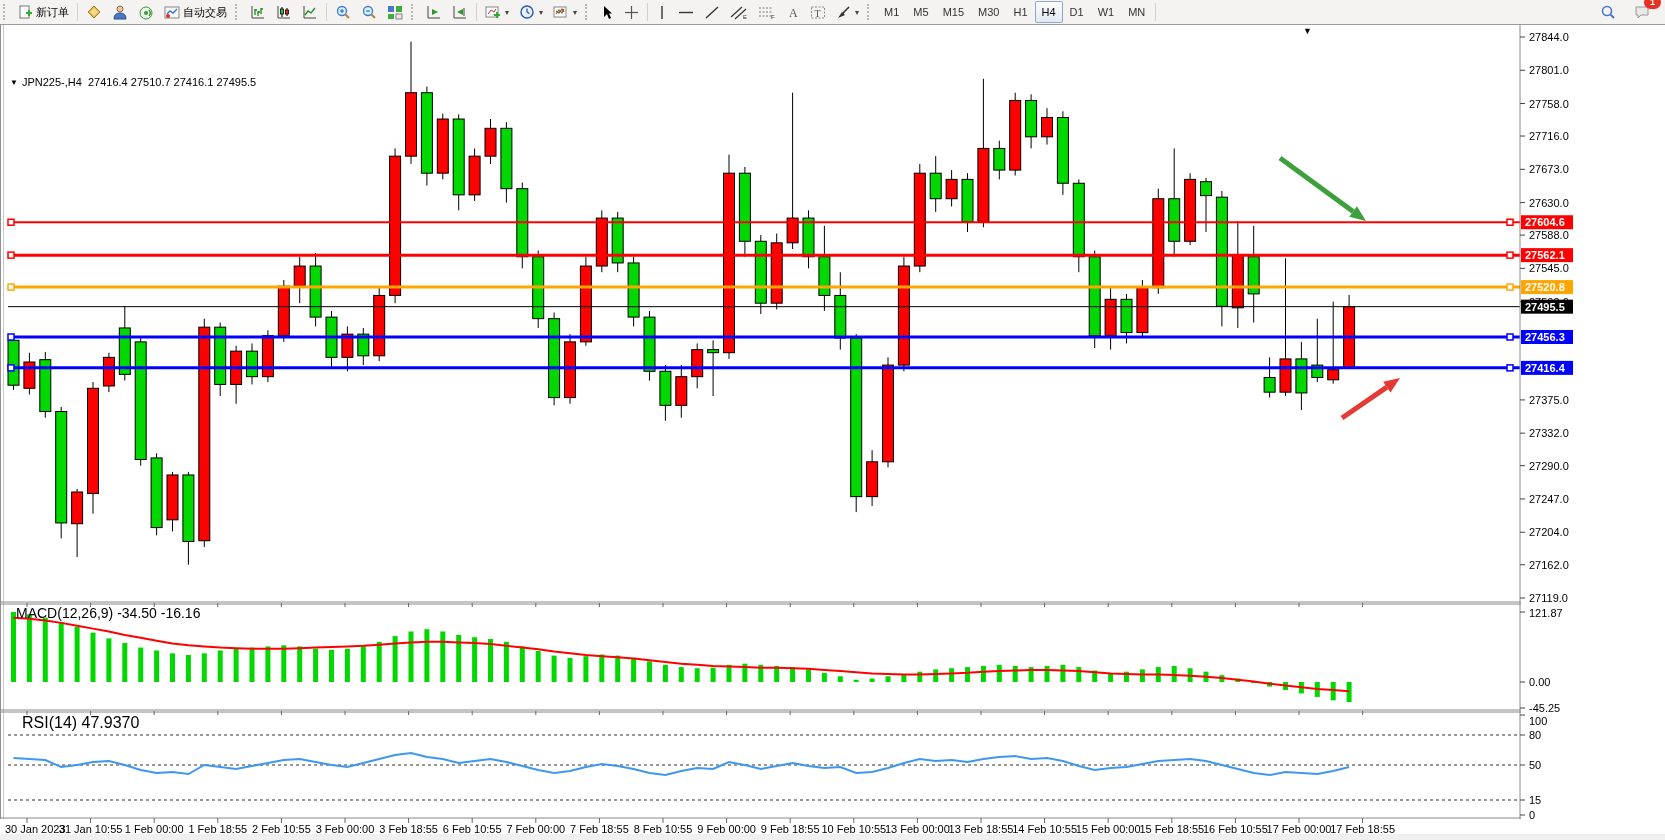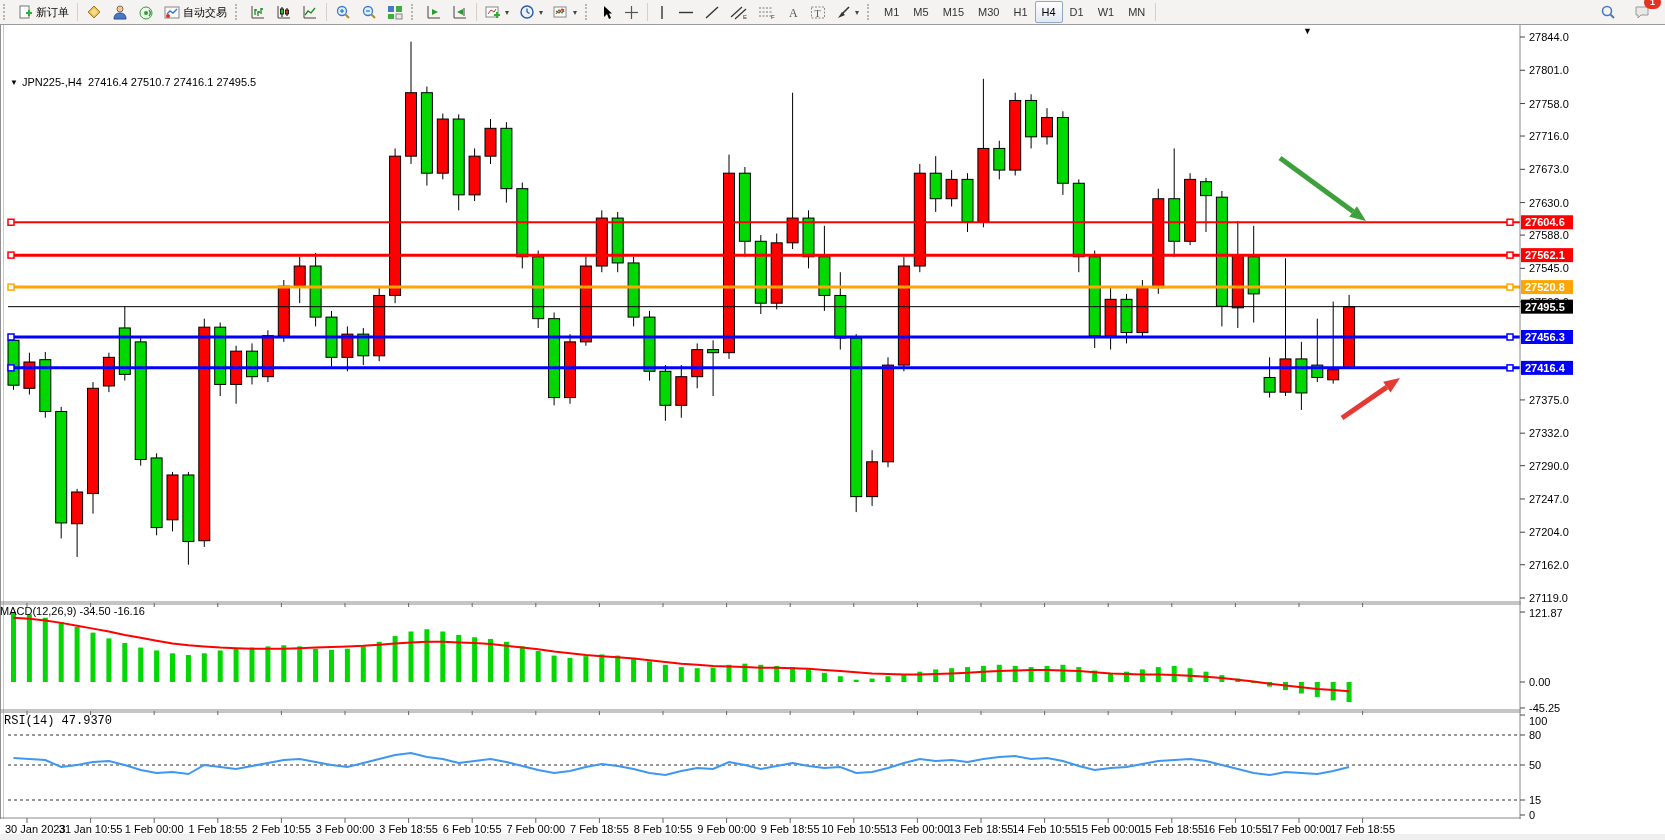--- a/index.html
+++ b/index.html
@@ -17,22 +17,22 @@
   .tf{padding:2px 6px;height:16px;display:flex;align-items:center;color:#333;border:1px solid transparent;text-align:center;}
   .tf.active{border:1px solid #8fa8c8;background:linear-gradient(#fdfdfd,#e3e9f2);border-radius:2px;color:#000;}
   #tb-right{margin-left:auto;display:flex;align-items:center;gap:8px;padding-right:10px;}
   .badge{position:absolute;top:-5px;right:-7px;background:#e53222;color:#fff;border-radius:8px;
          min-width:13px;height:13px;font-size:9px;line-height:13px;text-align:center;font-weight:bold;padding:0 2px;}
   
   #chartwrap{position:absolute;left:0;top:0;width:1598px;height:840px;}
   #chart-svg{position:absolute;left:0;top:0;}
   .ovl{position:absolute;z-index:10;pointer-events:none;}
   #title-ovl{left:10px;top:28px;font-size:11px;color:#000;margin-top:48px;}
-  #macd-ovl{left:0;top:605px;font-size:11px;color:#000;}
-  #rsi-ovl{left:4px;top:714px;font-size:12px;color:#000;font-family:Liberation Mono, monospace;}
+  #macd-ovl{left:16px;top:605px;font-size:14px;color:#000;}
+  #rsi-ovl{left:22px;top:714px;font-size:16px;color:#000;}
   .tri{font-size:8px;vertical-align:1px;margin-right:4px;}
 </style>
 </head>
 <body>
 
 <div id="app">
 
   <div id="chartwrap">
       <svg id="chart-svg" width="1665" height="840">
         <rect x="0" y="24" width="1665" height="816" fill="#ffffff"></rect>

